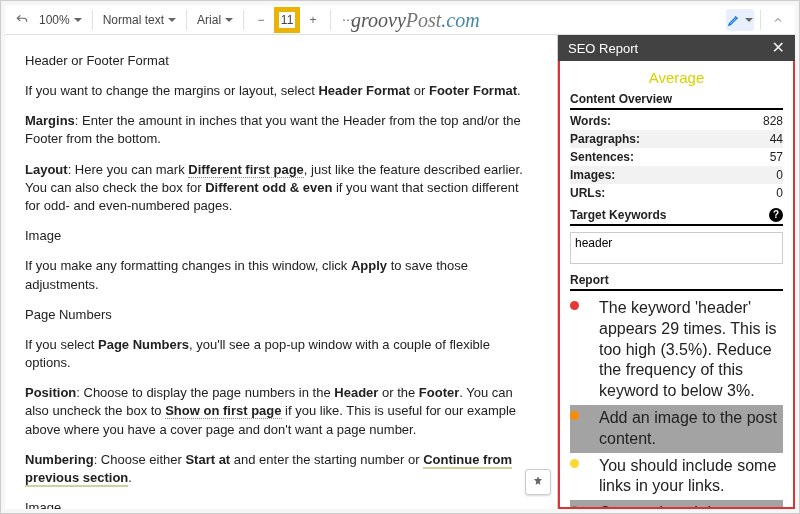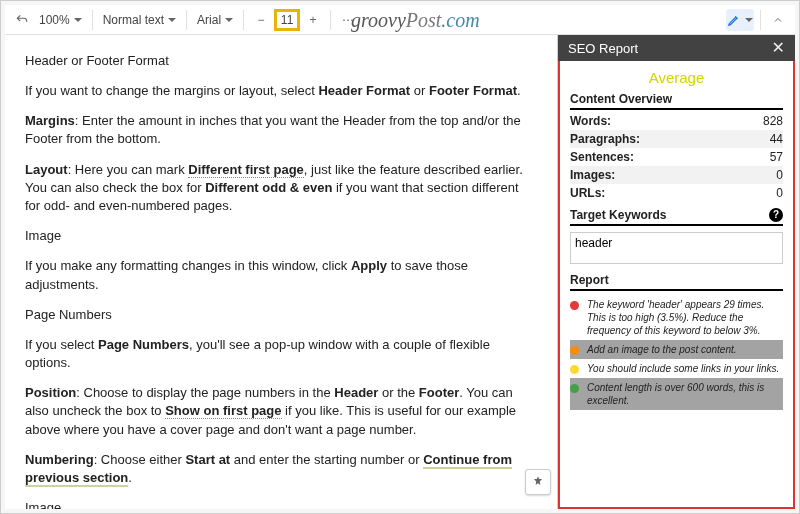--- a/index.html
+++ b/index.html
@@ -6,21 +6,21 @@
   body { background: #fff; font-family: Arial, sans-serif; font-size: 13px; color: #222; width: 800px; height: 514px; overflow: hidden; border: 1px solid #ccc; position: relative; }
   
   .outer-frame { border: 4px solid #f6f6f6; width: 100%; height: 100%; display: flex; flex-direction: column; }
   
   .toolbar { height: 30px; background: #fff; border-bottom: 1px solid #e0e0e0; display: flex; align-items: center; padding: 0 6px; gap: 2px; font-size: 12px; color: #444; }
   .tb-sep { width: 1px; height: 20px; background: #e0e0e0; margin: 0 4px; }
   .tb-select { display: flex; align-items: center; gap: 4px; padding: 2px 4px; cursor: pointer; }
   .tb-dd { width: 0; height: 0; border-left: 4px solid transparent; border-right: 4px solid transparent; border-top: 4px solid #666; }
   .tb-iconbtn { width: 22px; height: 22px; display: flex; align-items: center; justify-content: center; cursor: pointer; color: #666; }
   .tb-font-ctl { display: flex; align-items: center; gap: 2px; }
-  .tb-font-num { width: 26px; text-align: center; border: 3px solid #eab308; padding: 1px 0; font-size: 12px; }
+  .tb-font-num { width: 26px; text-align: center; border: 5px solid #eab308; padding: 1px 0; font-size: 12px; }
   .brand { position: absolute; left: 350px; top: 8px; font-family: Georgia, "Times New Roman", serif; font-size: 20px; color: #555; font-style: italic; pointer-events: none; }
   .brand .groovy { color: #555; }
   .brand .post   { color: #777; }
   .brand .dot    { color: #48a; }
   .pen-btn { width: 28px; height: 22px; background: #e8f0fe; border-radius: 3px; display: flex; align-items: center; justify-content: center; cursor: pointer; margin-left: 8px; }
   .pen-svg { width: 14px; height: 14px; stroke: #1a73e8; fill: none; stroke-width: 2; }
   
   .content-row { flex: 1; display: flex; overflow: hidden; }
   .doc { flex: 1; background: #fff; padding: 18px 20px 0 20px; overflow: hidden; position: relative; }
   .doc h4 { font-weight: normal; font-size: 13px; margin-bottom: 14px; }
@@ -41,21 +41,21 @@
   .panel-title { font-weight: bold; border-bottom: 2px solid #000; padding-bottom: 2px; margin-top: 6px; margin-bottom: 2px; display: flex; justify-content: space-between; align-items: center; }
   .help-ic { width: 14px; height: 14px; border-radius: 50%; background: #000; color: #fff; font-size: 10px; text-align: center; line-height: 14px; cursor: pointer; font-weight: bold; }
   
   .kv-row { display: flex; justify-content: space-between; padding: 2px 0; font-size: 12px; }
   .kv-row.alt { background: #f2f2f2; }
   .kv-row span:first-child { font-weight: bold; }
   
   .kw-box { width: 100%; border: 1px solid #ccc; padding: 3px 4px; font-size: 12px; margin-top: 4px; resize: none; height: 32px; font-family: inherit; }
   
   .report-list { margin-top: 4px; }
-  .r-item { display: flex; gap: 8px; padding: 3px 0; font-size: 10px; line-height: 1.3; font-style: italic; }
+  .r-item { display: flex; gap: 20px; padding: 3px 0; font-size: 16px; line-height: 1.3; }
   .r-item.alt { background: #a3a3a3; }
   .r-dot { width: 9px; height: 9px; border-radius: 50%; margin-top: 3px; flex-shrink: 0; }
   .r-red { background: #e53935; }
   .r-orange { background: #fb8c00; }
   .r-yellow { background: #fdd835; }
   .r-green { background: #43a047; }
   
   .explore-btn { position: absolute; bottom: 18px; right: 248px; width: 26px; height: 26px; background:#fff; border:1px solid #ccc; border-radius:3px; display:flex; align-items:center; justify-content:center; box-shadow: 0 1px 2px rgba(0,0,0,.15); cursor:pointer; }
   .explore-svg { width:14px; height:14px; fill:#666; }
 </style>

